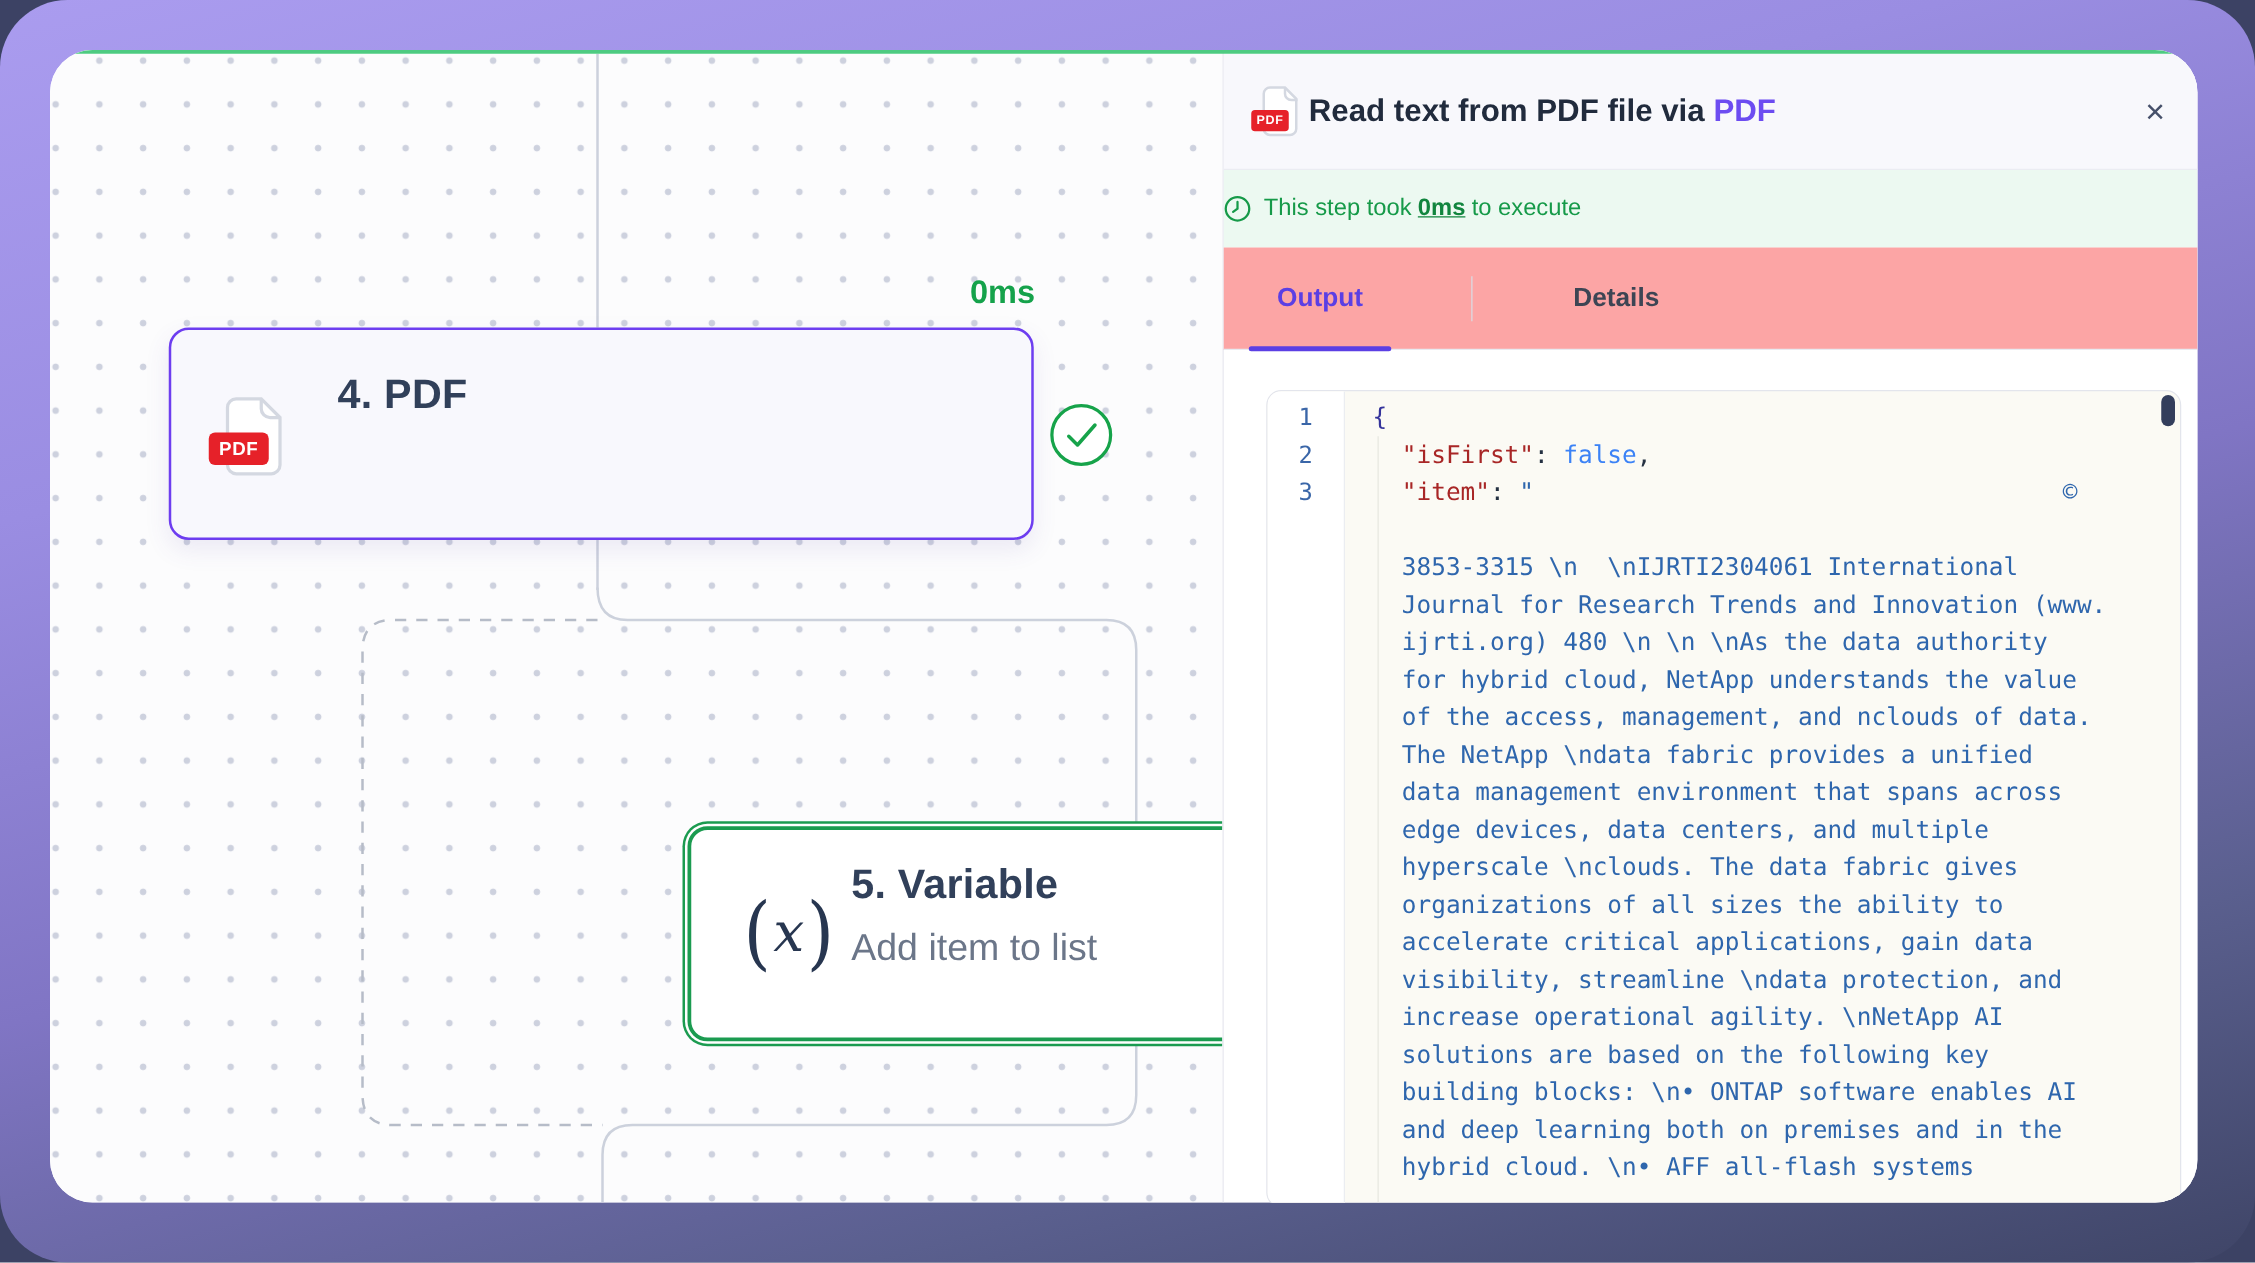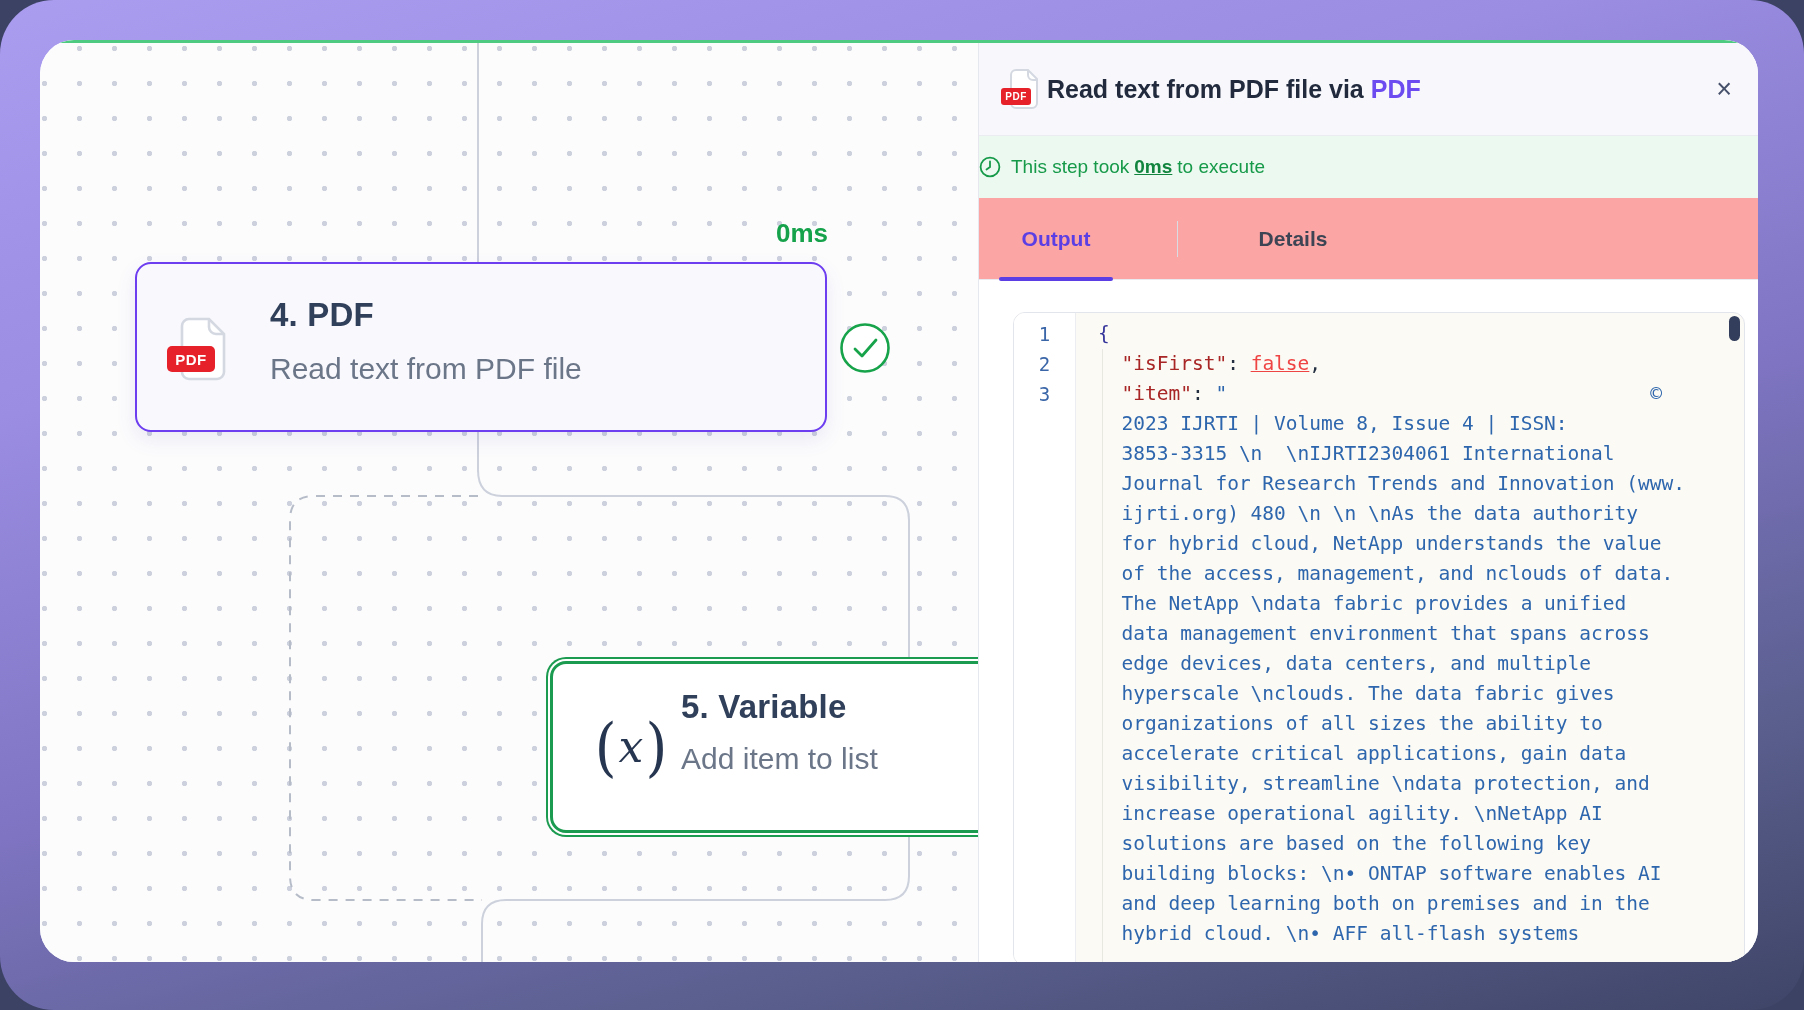--- a/index.html
+++ b/index.html
@@ -79,21 +79,21 @@
   
   .code-wrap { position:absolute; left:34px; top:272px; right:13px; bottom:-4px;
     border:1.5px solid #e3e5ec; border-radius:12px; background:#fbfaf4; overflow:hidden; display:flex; }
   .code-gutter { flex:0 0 62px; background:#ffffff; border-right:1px solid #ebedf1; padding:6px 0;
     font-family:"DejaVu Sans Mono", monospace; font-size:19px; color:#3a66a8; text-align:center; }
   .code-gutter .ln { height:30px; line-height:30px; }
   .code-body { position:relative; flex:1 1 auto; padding:6px 8px 6px 22px;
     font-family:"DejaVu Sans Mono", monospace; font-size:19.5px; color:#243041; }
   .indent-guide { position:absolute; left:26px; top:36px; bottom:0; width:1px; background:#e7e8e0; }
   .cl { position:relative; height:30px; line-height:30px; display:flex; white-space:pre; }
-  .tk-p { color:#243041; } .tk-key { color:#a82626; } .tk-val { color:#ef4444;text-decoration:underline; }
+  .tk-p { color:#243041; } .tk-key { color:#a82626; } .tk-val { color:#3b82f6; }
   .tk-str { color:#2e66ad; } .tk-brace { color:#35349b; } .tk-gap { flex:1 1 auto; }
   .tk-pad { display:inline-block; width:74px; }
   .scroll-thumb { position:absolute; right:4px; top:3px; width:11px; height:25px;
     background:#333e5c; border-radius:6px; }
 </style>
 </head>
 <body>
 
 <div class="frame"></div>
 
@@ -112,21 +112,20 @@
 
     <div class="node pdf-node">
       <div class="doc-icon">
         <svg width="56" height="66" viewBox="0 0 56 66">
           <path d="M7 10 a7 7 0 0 1 7-7 h20 l15 15 v38 a7 7 0 0 1 -7 7 H14 a7 7 0 0 1 -7 -7 Z" fill="#ffffff" stroke="#d4d8e1" stroke-width="2.6"></path>
           <path d="M34 3 v8 a7 7 0 0 0 7 7 h8" fill="none" stroke="#d4d8e1" stroke-width="2.6"></path>
         </svg>
         <div class="badge">PDF</div>
       </div>
       <div class="node-title">4. PDF</div>
-      <div class="node-sub">Read text from PDF file</div>
     </div>
 
     <div class="check-bubble">
       <svg width="52" height="52" viewBox="0 0 52 52">
         <circle cx="26" cy="26" r="23.5" fill="#ffffff" stroke="#16a34a" stroke-width="2.6"></circle>
         <path d="M16 27 l7 7 l14 -16" fill="none" stroke="#16a34a" stroke-width="2.8" stroke-linecap="round" stroke-linejoin="round"></path>
       </svg>
     </div>
 
     <div class="node var-node">
@@ -199,21 +198,21 @@
           <div class="ln"></div>
           <div class="ln"></div>
           <div class="ln"></div>
           <div class="ln"></div>
         </div>
       <div class="code-body">
         <div class="indent-guide"></div>
       <div class="cl"><span class="tk-brace">{</span></div>
           <div class="cl"><span class="tk-p">  </span><span class="tk-key">"isFirst"</span><span class="tk-p">: </span><span class="tk-val">false</span><span class="tk-p">,</span></div>
           <div class="cl"><span class="tk-p">  </span><span class="tk-key">"item"</span><span class="tk-p">: </span><span class="tk-str">"</span><span class="tk-gap"></span><span class="tk-str">©</span><span class="tk-pad"></span></div>
-          <div class="cl"><span class="tk-p">  </span><span class="tk-str">2023 IJRTI | Volume 8, Issue 4 | ISSN:</span></div>
+          <div class="cl"><span class="tk-p">  </span></div>
           <div class="cl"><span class="tk-p">  </span><span class="tk-str">3853-3315 \n  \nIJRTI2304061 International</span></div>
           <div class="cl"><span class="tk-p">  </span><span class="tk-str">Journal for Research Trends and Innovation (www.</span></div>
           <div class="cl"><span class="tk-p">  </span><span class="tk-str">ijrti.org) 480 \n \n \nAs the data authority</span></div>
           <div class="cl"><span class="tk-p">  </span><span class="tk-str">for hybrid cloud, NetApp understands the value</span></div>
           <div class="cl"><span class="tk-p">  </span><span class="tk-str">of the access, management, and nclouds of data.</span></div>
           <div class="cl"><span class="tk-p">  </span><span class="tk-str">The NetApp \ndata fabric provides a unified</span></div>
           <div class="cl"><span class="tk-p">  </span><span class="tk-str">data management environment that spans across</span></div>
           <div class="cl"><span class="tk-p">  </span><span class="tk-str">edge devices, data centers, and multiple</span></div>
           <div class="cl"><span class="tk-p">  </span><span class="tk-str">hyperscale \nclouds. The data fabric gives</span></div>
           <div class="cl"><span class="tk-p">  </span><span class="tk-str">organizations of all sizes the ability to</span></div>

